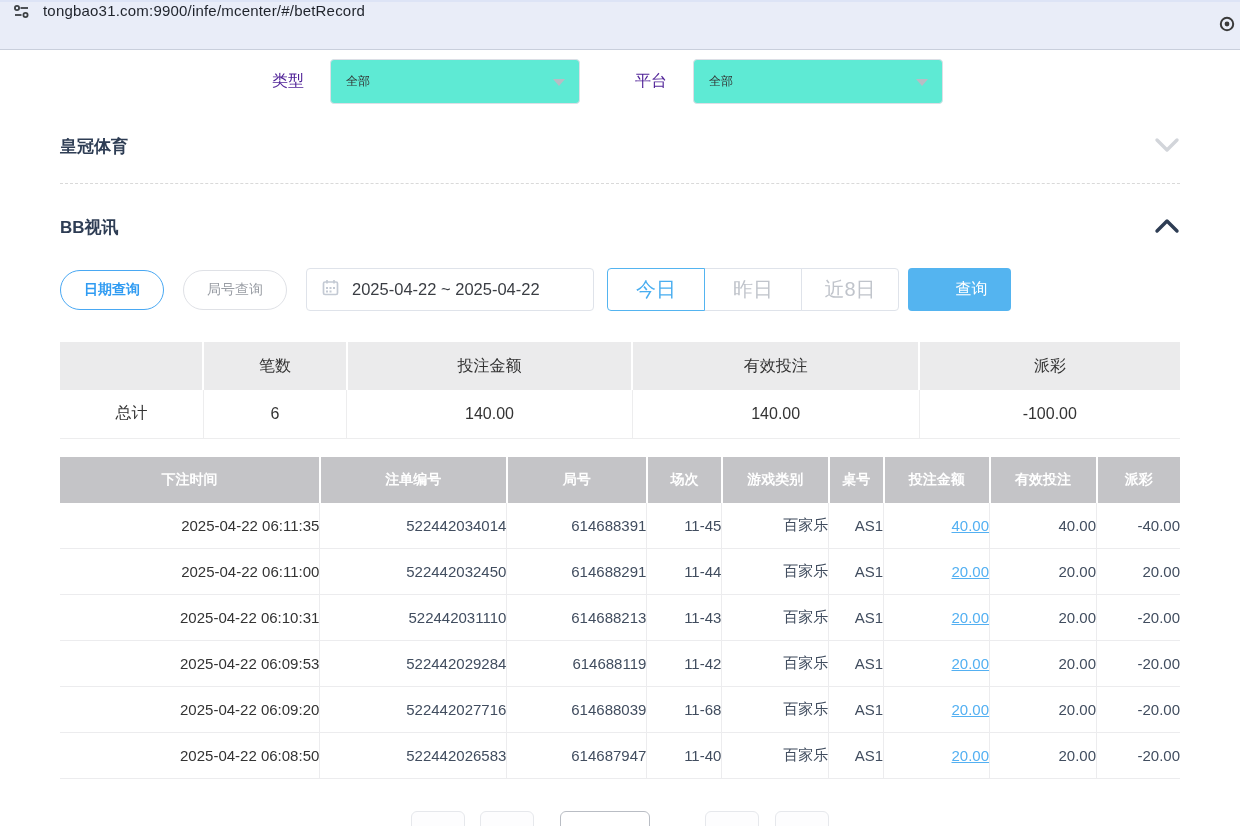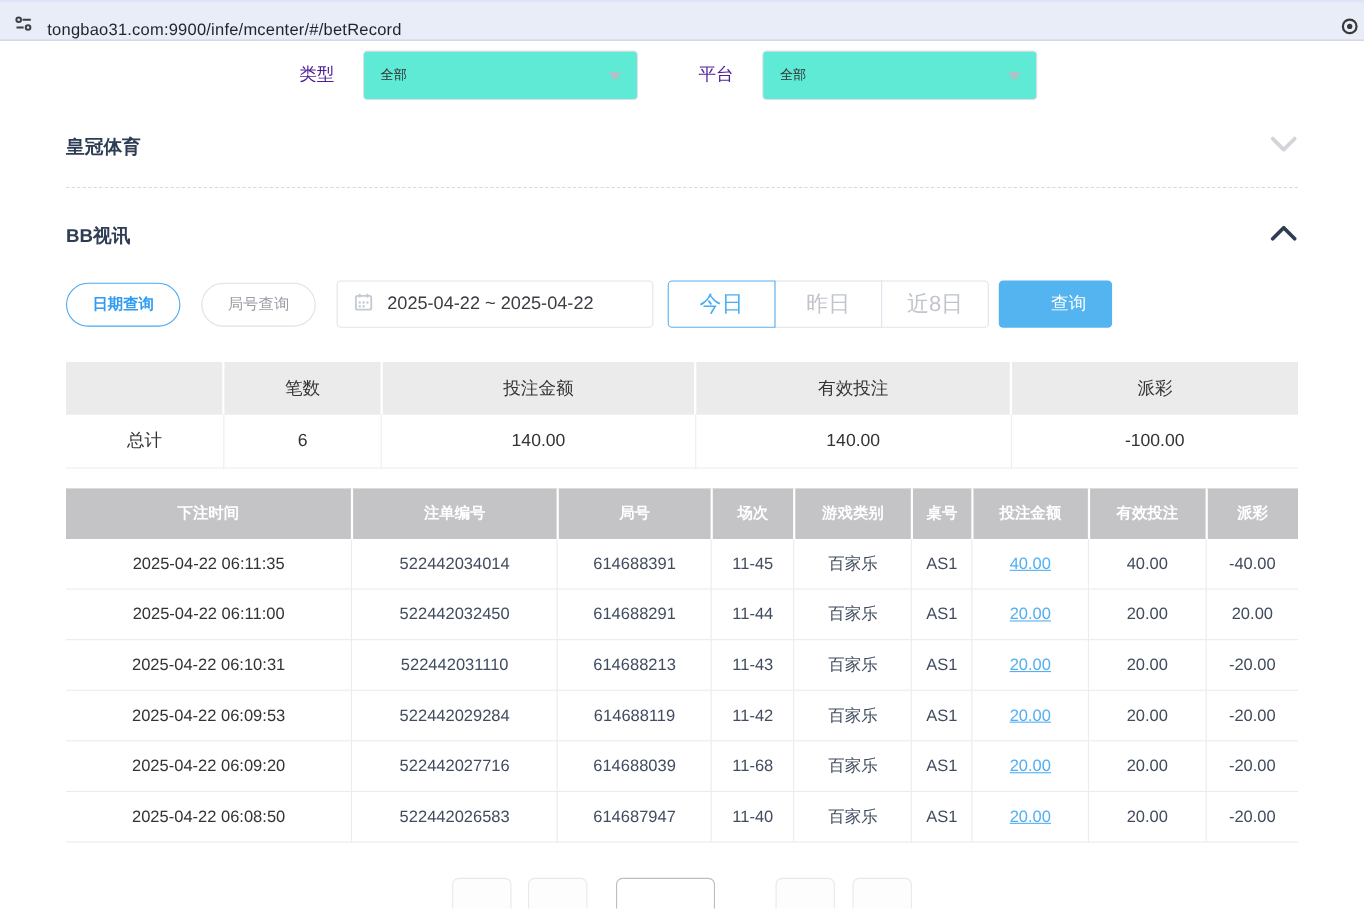--- a/index.html
+++ b/index.html
@@ -1,22 +1,22 @@
 <!DOCTYPE html>
 <html><head>
 <meta charset="utf-8">
 <style>
   * { margin:0; padding:0; box-sizing:border-box; }
   html,body { width:1240px; height:826px; overflow:hidden; background:#fff;
               font-family:"Liberation Sans", sans-serif; }
 
   
-  .urlbar { position:relative; height:37px; background:#e9edf8;
+  .urlbar { position:relative; height:50px; background:#e9edf8;
             border-top:2px solid #dde4f6; border-bottom:1px solid #c9cfdc;
-            display:flex; align-items:flex-end; padding:0 12px; }
+            display:flex; align-items:flex-start; padding:0 12px; }
   .urlbar .url-text { margin-left:12px; font-size:15px; color:#1f232b; letter-spacing:.2px; }
   .target-icon { position:absolute; right:4px; top:13px; }
 
   
   .content { padding:0 60px; }
 
   .filter-row { display:flex; align-items:center; margin-top:8px; height:46px; }
   .filter-label { margin-left:212px; font-size:16px; color:#4c1d95; }
   .filter-label.second { margin-left:55px; }
   .select { position:relative; margin-left:26px; width:250px; height:45px;
@@ -63,21 +63,21 @@
   .summary th:last-child { border-right:none; }
   .summary td { height:48px; font-size:16px; color:#333; text-align:center;
                 border-right:1px solid #ededee; border-bottom:1px solid #ededee; }
   .summary td:last-child { border-right:none; }
 
   
   .bets { margin-top:18px; }
   .bets th { background:#c4c4c7; color:#fff; height:46px; font-size:14px;
              font-weight:bold; border-right:2px solid #fff; text-align:center; }
   .bets th:last-child { border-right:none; }
-  .bets td { height:46px; text-align:center; font-size:15px; color:#414d5f;
+  .bets td { height:46px; text-align:right; font-size:15px; color:#414d5f;
              border-bottom:1px solid #ececee; border-right:1px solid #ececee; }
   .bets td:last-child { border-right:none; }
   .bets td.cell-time { color:#333; }
   .amount-link { color:#53b0f2; text-decoration:underline; cursor:pointer; }
   .neg { color:#f5616e; }
 
   
   .pagination { display:flex; justify-content:center; margin-top:32px; }
   .pagebtn { width:54px; height:40px; border:1px solid #e6e8ec; border-radius:6px;
              background:#fdfdfe; cursor:pointer; }

